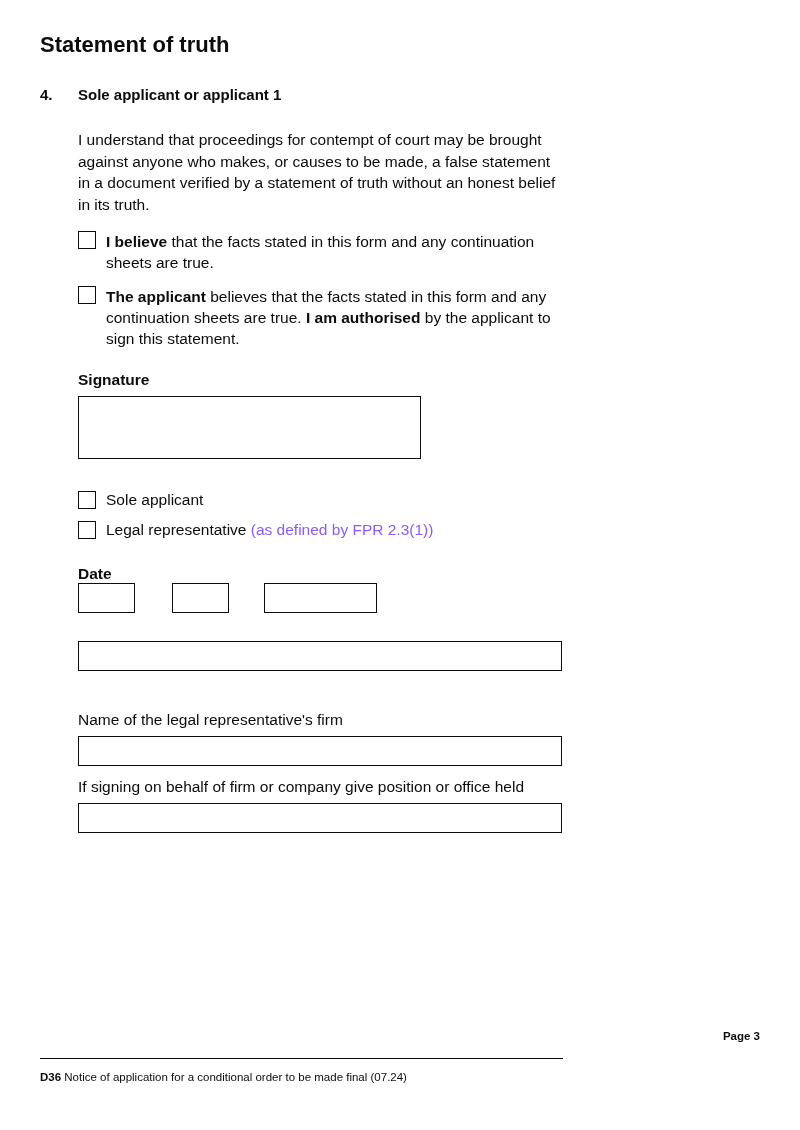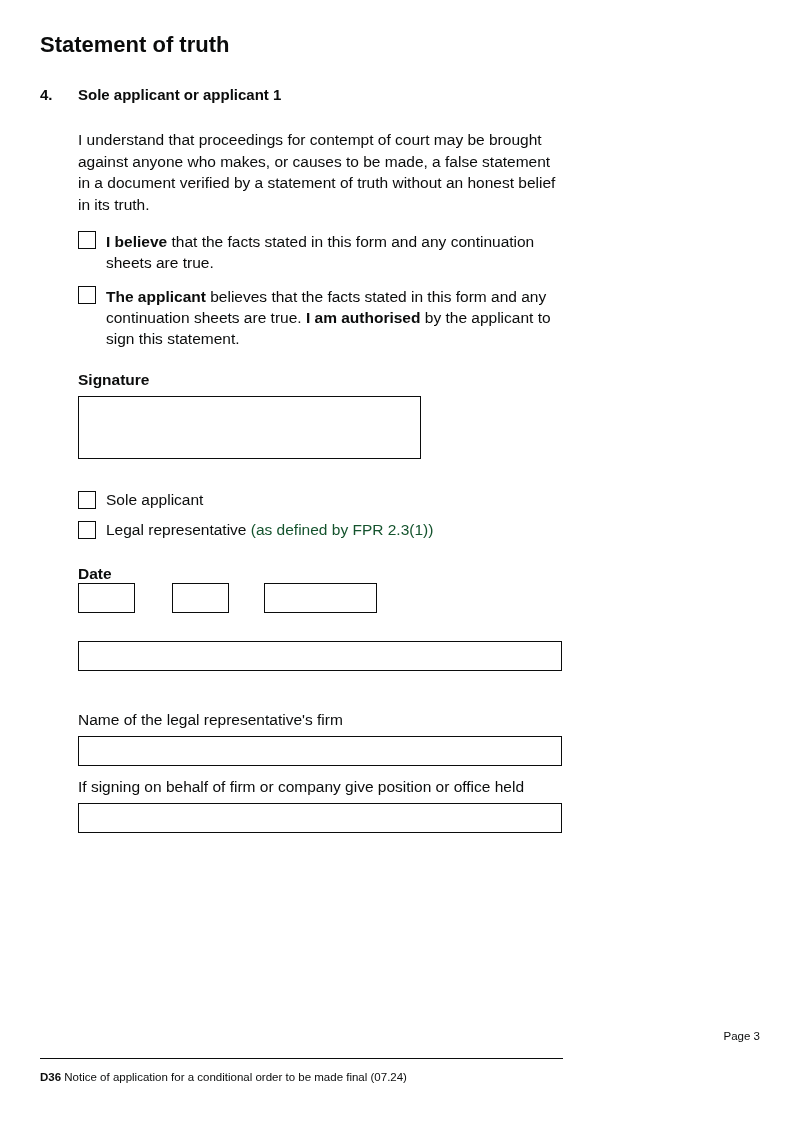--- a/index.html
+++ b/index.html
@@ -82,21 +82,21 @@
   }
 
   .capacity-list { margin-top: 32px; }
   .capacity-row {
     display: flex;
     align-items: center;
     margin-bottom: 12px;
   }
   .capacity-row .checkbox { margin-top: 0; }
   .capacity-row .check-label { line-height: 18px; }
-  .muted { color: #14532d; }
+  .muted { color: #8b5cf6; }
 
   .date-section { margin-top: 26px; }
   .date-labels {
     display: flex;
     font-size: 15.5px;
     margin-top: 14px;
     margin-bottom: 6px;
   }
   .date-labels .dl-day   { width: 94px; }
   .date-labels .dl-month { width: 92px; }
@@ -119,21 +119,21 @@
     position: absolute;
     left: 38px;
     right: 38px;
     bottom: 36px;
   }
   .page-number {
     position: absolute;
     right: 0;
     bottom: 52px;
     font-size: 11.5px;
-    font-weight: normal;
+    font-weight: bold;
   }
   .footer-rule {
     width: 523px;
     border-top: 1px solid #0b0c0c;
     margin-bottom: 6px;
   }
   .footer-text { font-size: 11.5px; }
   .footer-text strong { font-weight: bold; }
 </style>
 </head>

